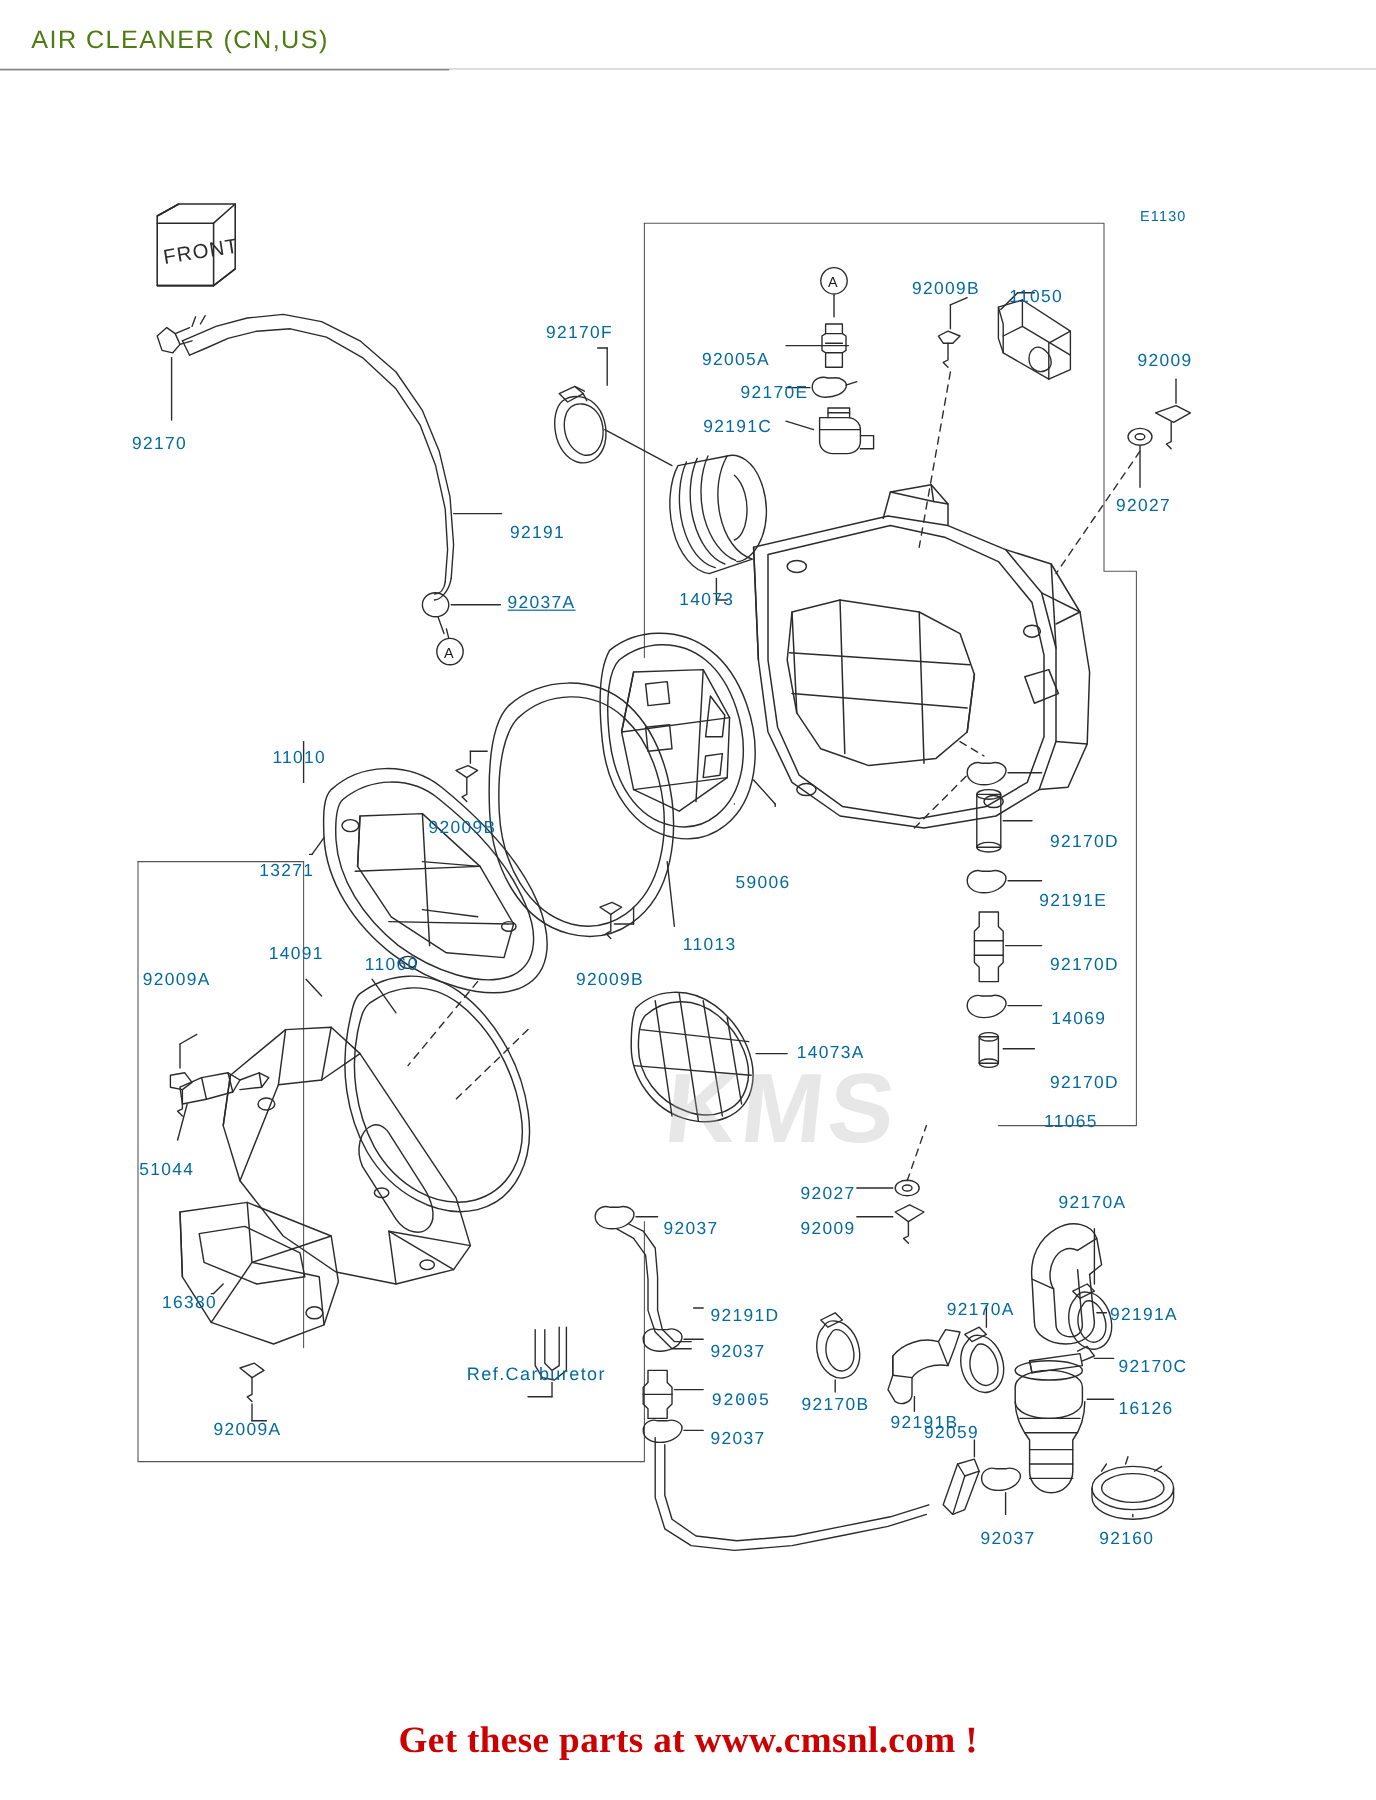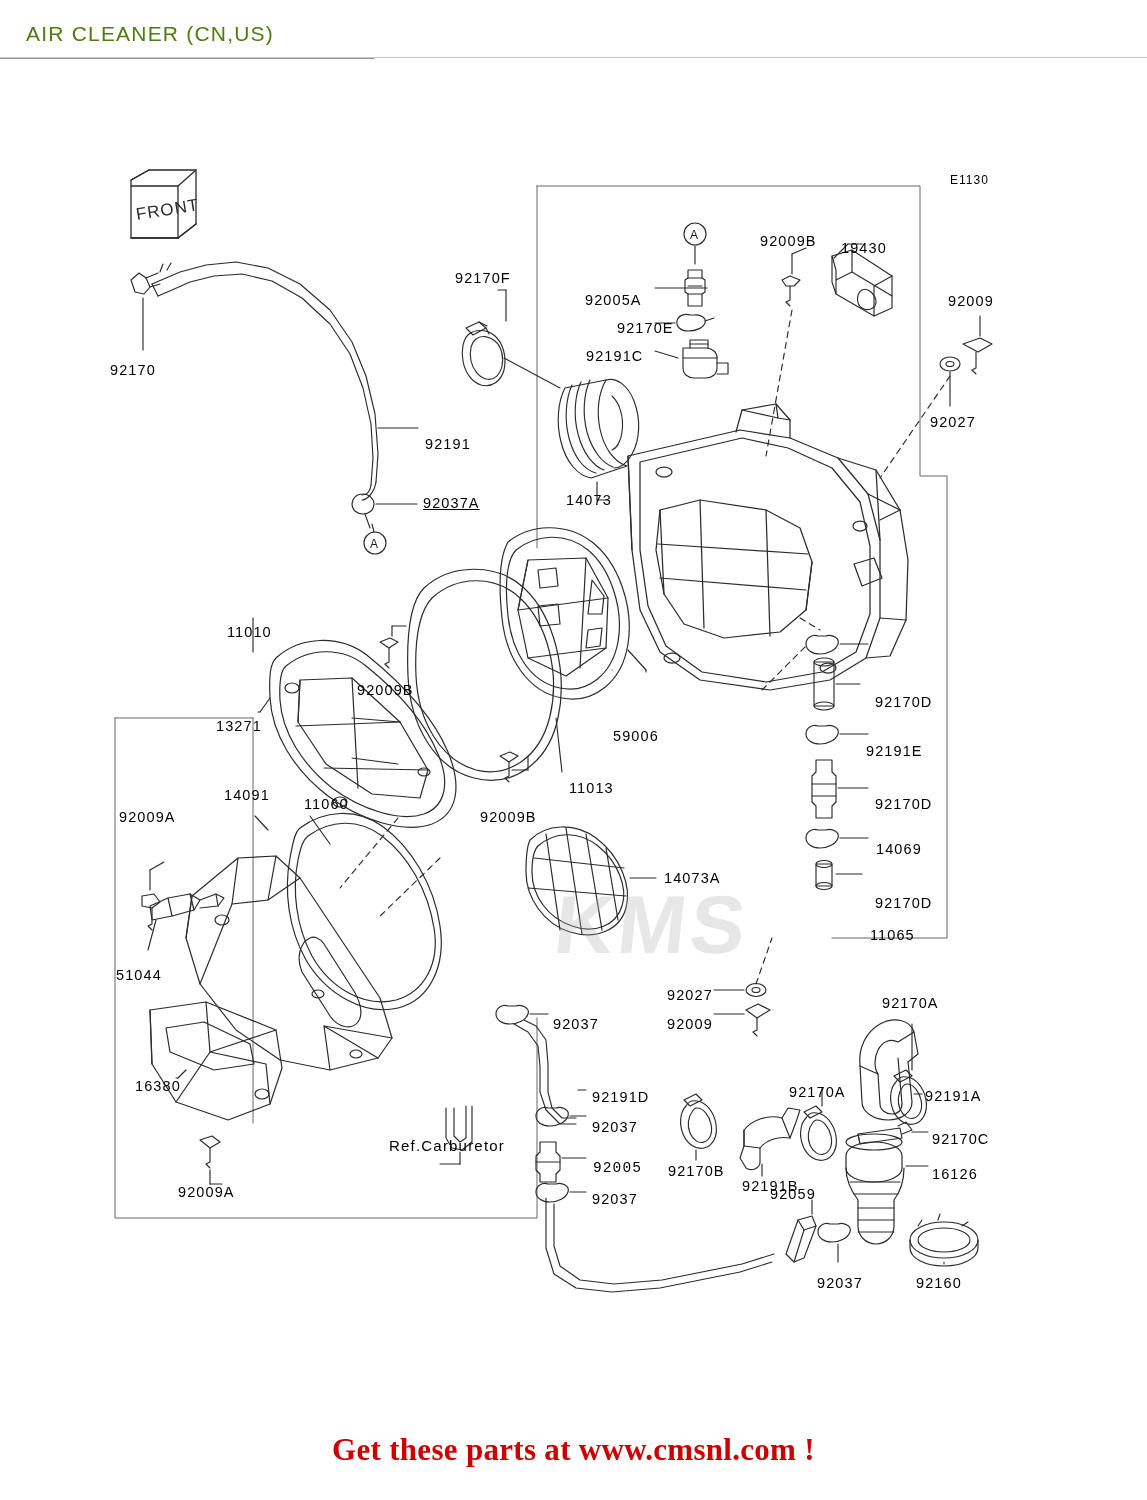--- a/index.html
+++ b/index.html
@@ -40,21 +40,21 @@
   }
   #diagram-svg {
     position: absolute;
     left: 0;
     top: 0;
   }
   .lbl {
     position: absolute;
     font-size: 14.5px;
     letter-spacing: 1.1px;
-    color: #000000;
+    color: #0369a1;
     white-space: nowrap;
   }
   .lbl.small {
     font-size: 12px;
     letter-spacing: 1px;
   }
   .lbl.ref {
     font-size: 15px;
     letter-spacing: 1.2px;
   }
@@ -498,21 +498,21 @@
   <div id="label-layer">
       <div class="lbl small" style="left: 950px; top: 115px;">E1130</div>
       <div class="lbl" style="left: 110px; top: 304px;">92170</div>
       <div class="lbl" style="left: 425px; top: 378px;">92191</div>
       <div class="lbl" style="left: 423px; top: 437px; text-decoration: underline;">92037A</div>
       <div class="lbl" style="left: 455px; top: 212px;">92170F</div>
       <div class="lbl" style="left: 585px; top: 234px;">92005A</div>
       <div class="lbl" style="left: 617px; top: 262px;">92170E</div>
       <div class="lbl" style="left: 586px; top: 290px;">92191C</div>
       <div class="lbl" style="left: 760px; top: 175px;">92009B</div>
-      <div class="lbl" style="left: 841px; top: 182px;">19430</div>
+      <div class="lbl" style="left: 841px; top: 182px;">11050</div>
       <div class="lbl" style="left: 948px; top: 235px;">92009</div>
       <div class="lbl" style="left: 930px; top: 356px;">92027</div>
       <div class="lbl" style="left: 566px; top: 434px;">14073</div>
       <div class="lbl" style="left: 227px; top: 566px;">11010</div>
       <div class="lbl" style="left: 357px; top: 624px;">92009B</div>
       <div class="lbl" style="left: 216px; top: 660px;">13271</div>
       <div class="lbl" style="left: 613px; top: 670px;">59006</div>
       <div class="lbl" style="left: 569px; top: 722px;">11013</div>
       <div class="lbl" style="left: 480px; top: 751px;">92009B</div>
       <div class="lbl" style="left: 224px; top: 729px;">14091</div>

